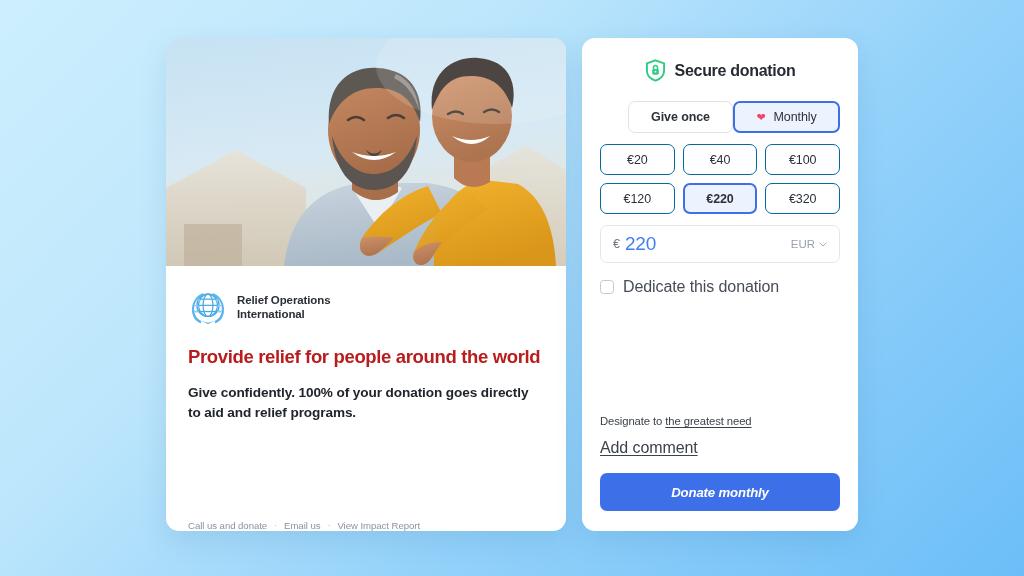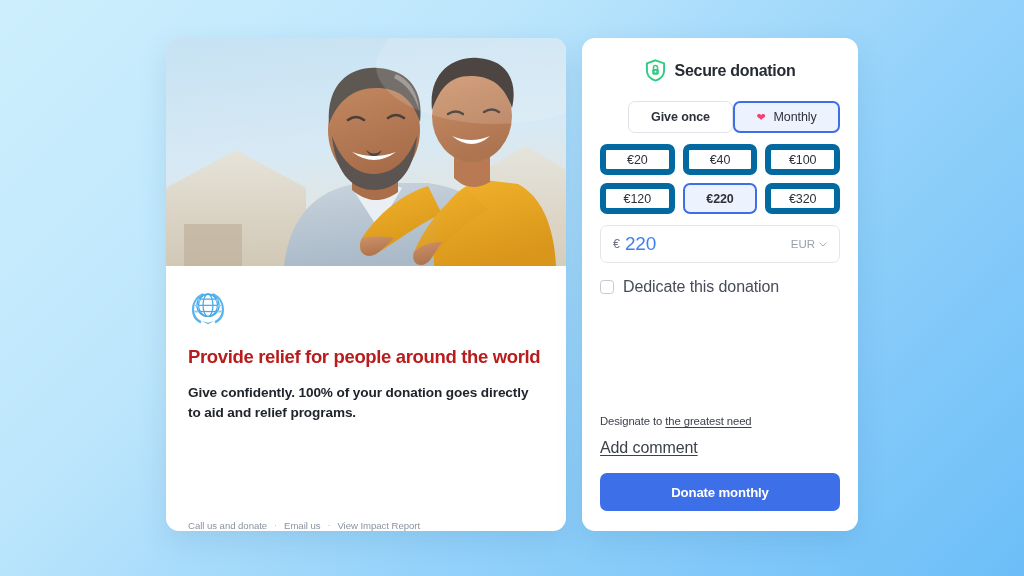--- a/index.html
+++ b/index.html
@@ -158,21 +158,21 @@
   .heart { color: #f4436c; font-size: 11px; line-height: 1; }
 
   .amt-grid {
     display: grid;
     grid-template-columns: repeat(3, 1fr);
     gap: 8px;
     margin-bottom: 11px;
   }
   .amt-btn {
     height: 31px;
-    border: 6px solid #0369a1;
+    border: 1px solid #0369a1;
     background: #ffffff;
     border-radius: 7px;
     font-family: inherit;
     font-size: 12.5px;
     color: #2c313a;
     display: flex;
     align-items: center;
     justify-content: center;
     cursor: pointer;
     letter-spacing: -0.1px;
@@ -258,20 +258,21 @@
     height: 38px;
     background: #3d6fe8;
     border: none;
     border-radius: 7px;
     color: #ffffff;
     font-family: inherit;
     font-size: 13.2px;
     font-weight: bold;
     cursor: pointer;
     letter-spacing: -0.15px;
+    font-style: italic;
   }
 </style>
 </head>
 <body>
 
 <div class="stage">
 
   <div class="left-card">
 
     <div class="hero">
@@ -368,20 +369,24 @@
           </g>
           <g fill="#8ccbf2">
             <path d="M9 14 q4 -2 7 1 q-4 2 -7 -1 Z"></path>
             <path d="M6.5 21 q4 -2 7 1 q-4 2 -7 -1 Z"></path>
             <path d="M6.5 28 q4 -2 7 1 q-4 2 -7 -1 Z"></path>
             <path d="M39 14 q-4 -2 -7 1 q4 2 7 -1 Z"></path>
             <path d="M41.5 21 q-4 -2 -7 1 q4 2 7 -1 Z"></path>
             <path d="M41.5 28 q-4 -2 -7 1 q4 2 7 -1 Z"></path>
           </g>
         </svg>
+        <div class="org-name">
+          <div>Relief Operations</div>
+          <div>International</div>
+        </div>
       </div>
 
       <h1 class="headline">Provide relief for people around the world</h1>
 
 
       <p class="para bold">Give confidently. 100% of your donation goes directly to aid and relief programs.</p>
 
       <div class="left-footer">
         <a href="#">Call us and donate</a>
         <span class="dot-sep">·</span>

